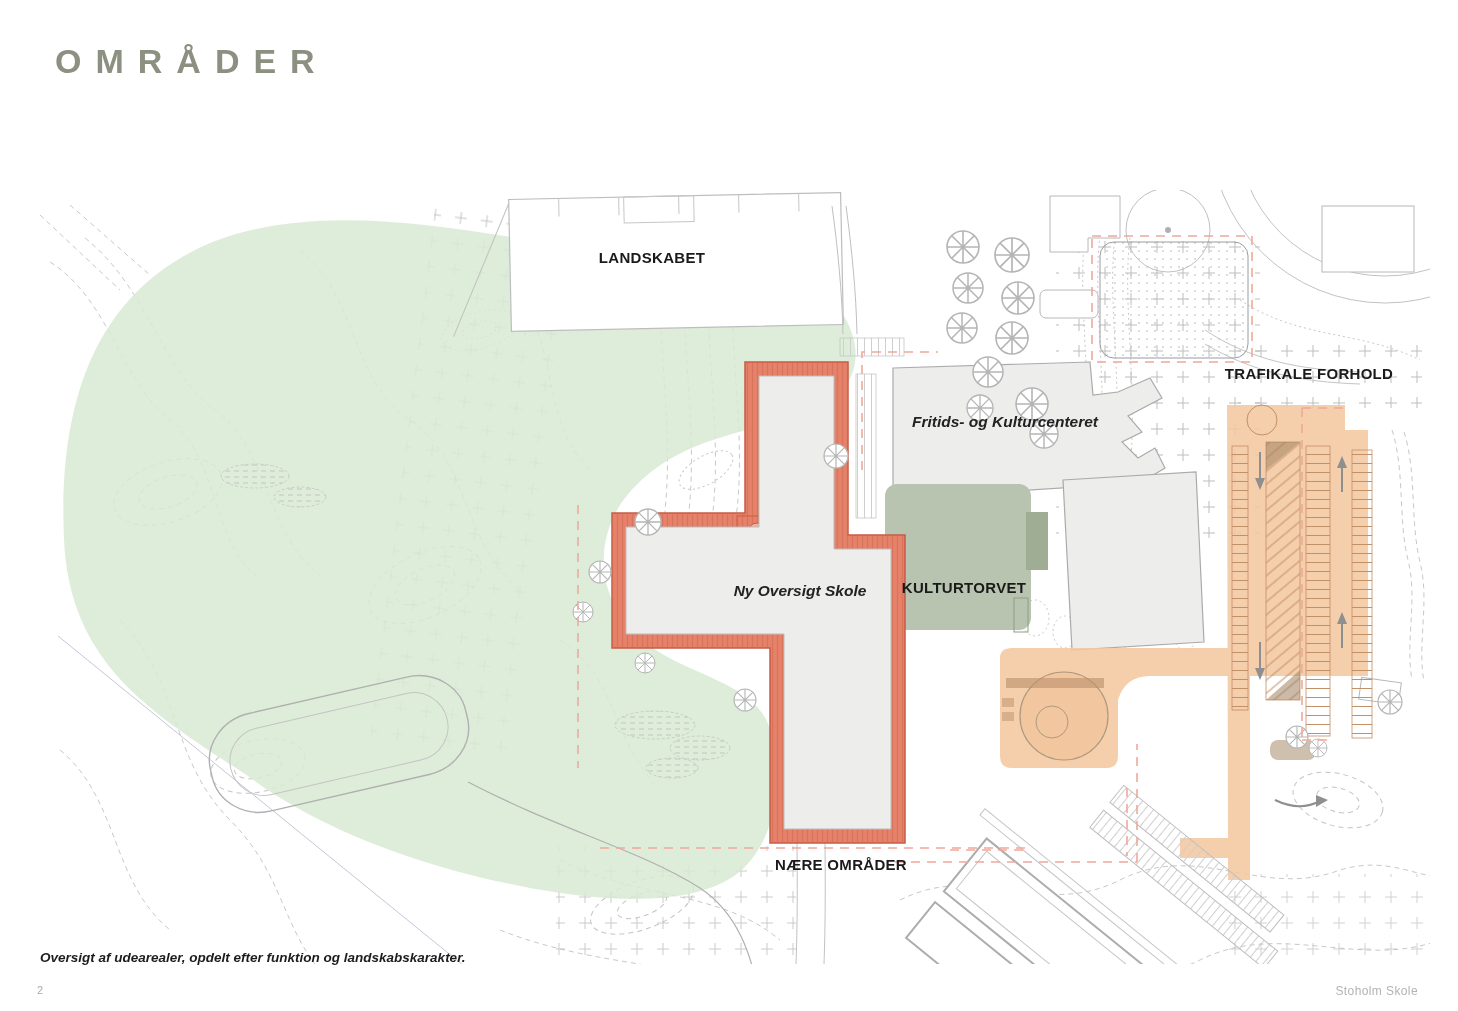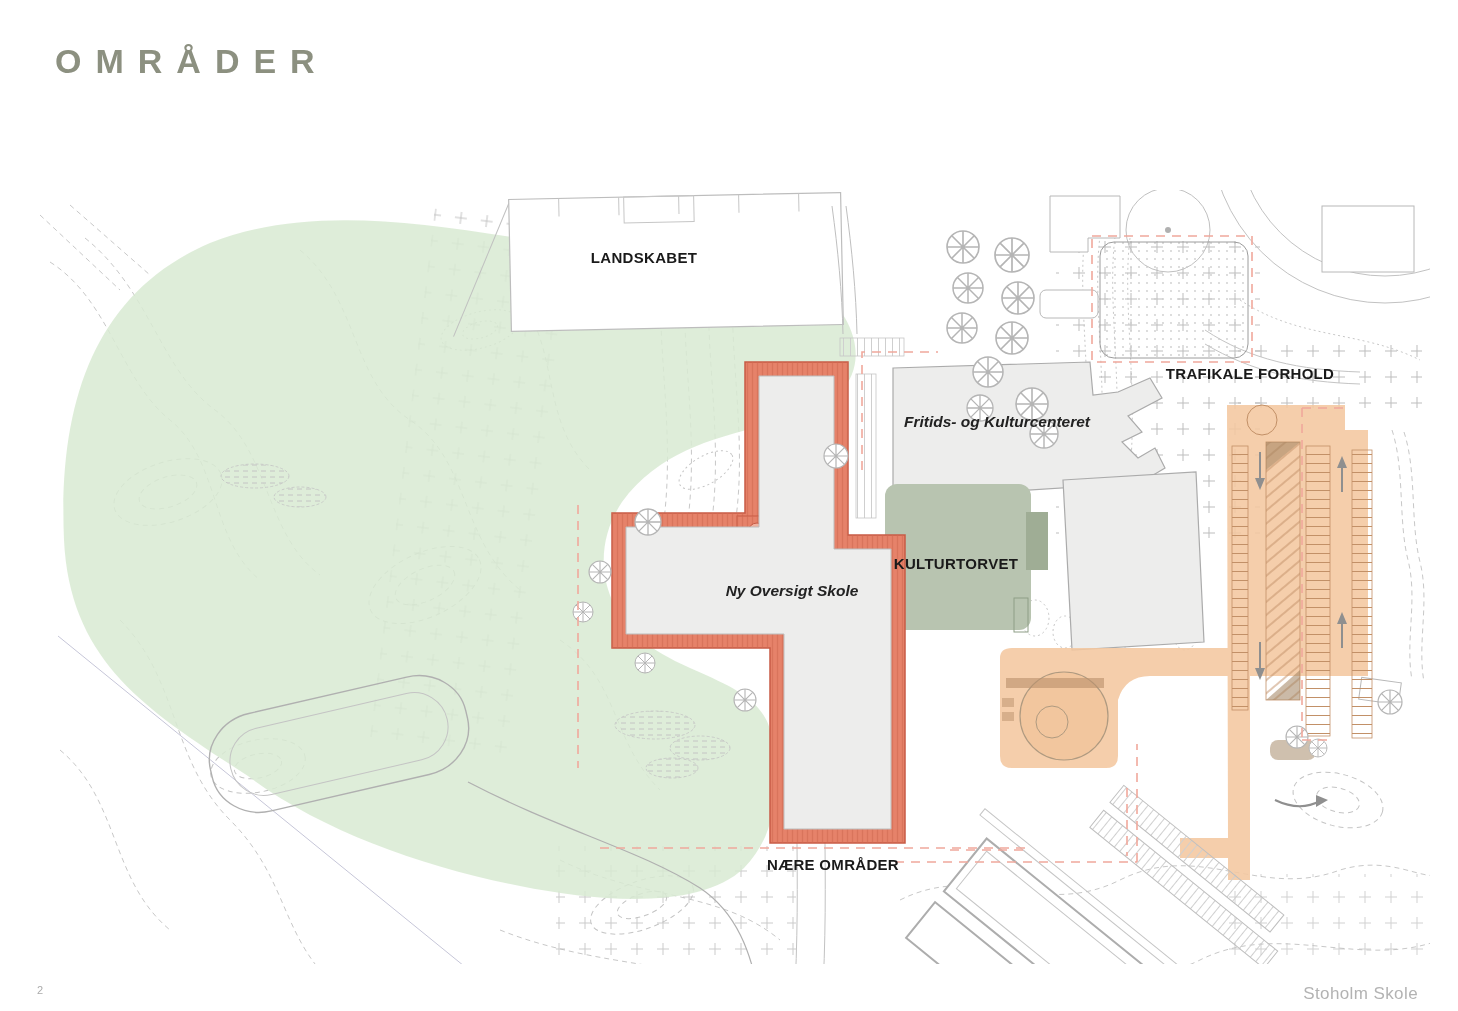--- a/index.html
+++ b/index.html
@@ -2,26 +2,26 @@
 <html><head>
 <meta charset="utf-8">
 <style>
   html,body{margin:0;padding:0;background:#ffffff;}
   body{font-family:"Liberation Sans",sans-serif;}
   .page{position:relative;width:1458px;height:1005px;background:#fff;overflow:hidden;}
   .page-title{position:absolute;left:55px;top:42px;font-size:34px;font-weight:bold;
     letter-spacing:14px;color:#8C9080;white-space:nowrap;}
   .plan-svg{position:absolute;left:0;top:0;width:1458px;height:1011px;}
   .map-label{position:absolute;transform:translate(-50%,-50%);font-weight:700;font-size:15px;
-    color:#1a1a1a;white-space:nowrap;letter-spacing:.3px;}
+    color:#1a1a1a;white-space:nowrap;letter-spacing:.3px;margin-left:8px;}
   .map-label.italic{font-style:italic;font-weight:700;font-size:15.5px;letter-spacing:0;color:#222;}
   .caption{position:absolute;left:40px;top:950px;font-style:italic;font-weight:600;
     font-size:13.5px;color:#1c1c1c;white-space:nowrap;}
   .page-num{position:absolute;left:37px;top:984px;font-size:11px;color:#ABABAB;}
-  .footer-brand{position:absolute;right:40px;top:984px;font-size:17px;color:#B3B3B3;letter-spacing:.4px;}
+  .footer-brand{position:absolute;right:40px;top:984px;font-size:12px;color:#B3B3B3;letter-spacing:.4px;}
 </style>
 </head>
 <body>
 
 <div class="page">
 
   <div class="page-title">OMRÅDER</div>
 
   <svg class="plan-svg" viewBox="0 0 1458 1011">
     <defs>
@@ -272,22 +272,23 @@
         <path d="M895 862 H1137"></path>
         <path d="M1137 862 V744"></path>
         <path d="M950 850 H1026"></path>
         <path d="M1127 788 V856"></path>
       </g>
 
     </g>
   </svg>
 
   <div class="map-label" style="left:644px;top:257px;">LANDSKABET</div>
-  <div class="map-label" style="left:1250px;top:373px;">TRAFIKALE FORHOLD</div>
-  <div class="map-label" style="left:956px;top:563px;">KULTURTORVET</div>
+  <div class="map-label" style="left:1301px;top:373px;">TRAFIKALE FORHOLD</div>
+  <div class="map-label" style="left:956px;top:587px;">KULTURTORVET</div>
   <div class="map-label" style="left:833px;top:864px;">NÆRE OMRÅDER</div>
   <div class="map-label italic" style="left:997px;top:422px;">Fritids- og Kulturcenteret</div>
   <div class="map-label italic" style="left:792px;top:591px;">Ny Oversigt Skole</div>
 
+  <div class="caption">Oversigt af udearealer, opdelt efter funktion og landskabskarakter.</div>
   <div class="page-num">2</div>
   <div class="footer-brand">Stoholm Skole</div>
 
 </div>
 
 </body></html>

